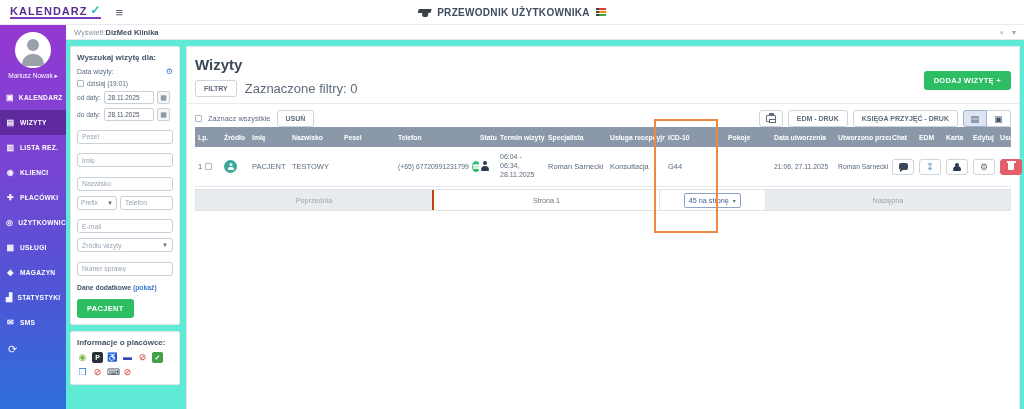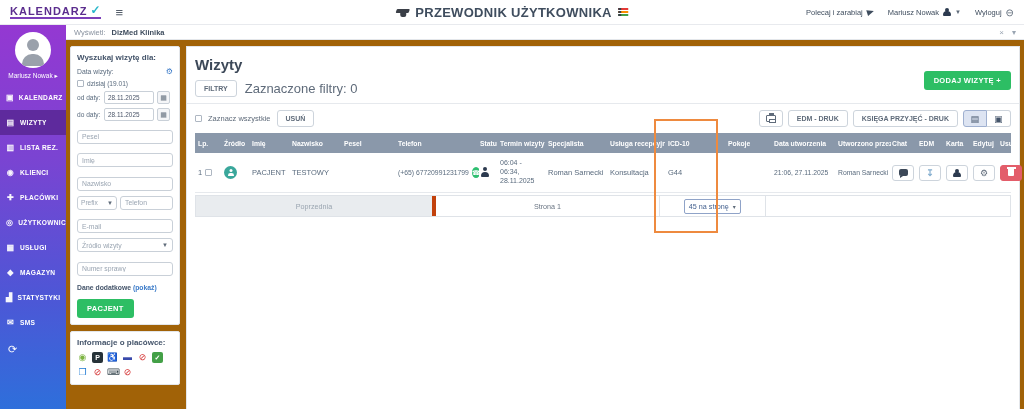--- a/index.html
+++ b/index.html
@@ -9,21 +9,21 @@
 
   
   .topbar { height:25px; background:#fff; border-bottom:1px solid #e8eaee; display:flex; align-items:center; padding:0 10px; position:relative; }
   .logo { font-size:11px; font-weight:bold; letter-spacing:1px; color:#5B2D8E; position:relative; padding-right:14px; border-bottom:2px solid #7B3FB8;}
   .logo .tick { color:#27b6c9; font-size:12px; position:absolute; right:0; top:-2px; }
   .hamburger { margin-left:14px; font-size:13px; color:#555e6a; cursor:pointer; }
   .tb-center { position:absolute; left:50%; transform:translateX(-50%); display:flex; align-items:center; gap:6px; }
   .cap-icon { width:13px; height:9px; position:relative; display:inline-block; }
   .cap-icon::before { content:""; position:absolute; left:0; top:1px; width:13px; height:4px; background:#3a3f47; transform:skewX(-18deg); border-radius:1px;}
   .cap-icon::after { content:""; position:absolute; left:4px; top:5px; width:6px; height:4px; background:#3a3f47; border-radius:0 0 2px 2px;}
-  .guide-label { font-size:13px; font-weight:bold; color:#3f4d5e; letter-spacing:.3px; }
+  .guide-label { font-size:10px; font-weight:bold; color:#3f4d5e; letter-spacing:.3px; }
   .chk-icon { display:inline-block; }
   .chk-icon i { display:block; width:10px; height:2px; margin:1px 0; border-left:3px solid #3a3f47; }
   .chk-icon i:nth-child(1){ background:#e53935; }
   .chk-icon i:nth-child(2){ background:#fb8c00; }
   .chk-icon i:nth-child(3){ background:#43a047; }
   .tb-right { margin-left:auto; display:flex; align-items:center; gap:14px; font-size:7.5px; color:#3f4d5e; }
   .mega-icon { display:inline-block; width:0; height:0; border-top:3px solid transparent; border-bottom:3px solid transparent; border-left:7px solid #3f4d5e; transform:rotate(-18deg); }
   .tb-user { display:flex; align-items:center; gap:4px; }
   .caret { font-size:6px; color:#5f6b7a; }
   .logout-icon { font-size:10px; color:#5f6b7a; }
@@ -45,25 +45,25 @@
   .avatar { width:36px; height:36px; background:#fff; border-radius:50%; display:flex; align-items:flex-end; justify-content:center; overflow:hidden; }
   .sb-user { font-size:6.5px; margin-top:4px; color:#fff; }
   .sb-item { display:flex; align-items:center; gap:5px; padding:8px 6px; font-size:6.6px; font-weight:bold; letter-spacing:.3px; cursor:pointer; white-space:nowrap; }
   .sb-item .sb-ic { font-size:8px; opacity:.95; width:9px; text-align:center; }
   .sb-item.active { background:#5E2A9D; }
   .sb-bottom { padding:8px 8px; font-size:11px; }
 
   
   .content { flex:1; display:flex; flex-direction:column; min-width:0; }
   .viewbar { height:15px; background:#fff; border-bottom:1px solid #e3e6ea; display:flex; align-items:center; padding:0 8px; font-size:7.5px; }
-  .viewbar .vb-label { color:#8a93a0; margin-right:6px; }
+  .viewbar .vb-label { color:#8a93a0; }
   .viewbar .vb-value { color:#3f4d5e; font-weight:bold; }
   .viewbar .vb-right { margin-left:auto; color:#9aa5b2; display:flex; gap:8px; align-items:center; font-size:8px; }
 
-  .workspace { flex:1; background:#a16207; display:flex; gap:6px; padding:6px 4px 0 4px; min-height:0; }
+  .workspace { flex:1; background:#5eead4; display:flex; gap:6px; padding:6px 4px 0 4px; min-height:0; }
 
   
   .spanel { width:110px; flex:0 0 110px; display:flex; flex-direction:column; gap:6px; }
   .card { background:#fff; border:1px solid #e3e6ea; border-radius:2px; padding:6px; }
   .sp-title { font-size:8px; font-weight:bold; color:#44546A; margin-bottom:5px; }
   .sp-row { display:flex; align-items:center; font-size:6.8px; color:#5a6b7e; margin-bottom:4px; }
   .sp-row .gear { margin-left:auto; color:#3D7CC9; font-size:8px; }
   .sp-check { display:flex; align-items:center; gap:3px; font-size:6.6px; color:#5a6b7e; margin-bottom:4px; }
   .cb { width:7px; height:7px; border:1px solid #aeb7c2; border-radius:1px; background:#fff; display:inline-block; }
   .date-row { display:flex; align-items:center; gap:3px; margin-bottom:4px; }
@@ -88,21 +88,21 @@
 
   
   .main { flex:1; background:#fff; border:1px solid #e3e6ea; border-bottom:none; padding:6px 8px 0 8px; position:relative; min-width:0; }
   .back-link { font-size:7.5px; color:#5f6b7a; cursor:pointer; }
   .page-title { font-size:15px; font-weight:bold; color:#3C4858; margin:3px 0 7px; }
   .filters-row { display:flex; align-items:center; gap:8px; margin-bottom:6px; }
   .btn-outline { background:#fff; border:1px solid #cdd4dc; border-radius:3px; color:#5f6b7a; font-size:7px; font-weight:bold; padding:4px 8px; cursor:pointer; font-family:"Liberation Sans",sans-serif;}
   .filters-status { font-size:13px; color:#5f6b7a; }
   .divider { border-top:1px solid #e6e9ed; margin:0 -8px 6px; }
   .add-btn { position:absolute; top:24px; right:8px; }
-  .controls-row { display:flex; align-items:flex-end; margin-bottom:6px; }
+  .controls-row { display:flex; align-items:flex-end; }
   .ctl-left { display:flex; align-items:center; gap:6px; font-size:7.5px; color:#5f6b7a; }
   .ctl-right { margin-left:auto; display:flex; align-items:center; gap:5px; }
   .icon-btn { width:24px; height:17px; border:1px solid #cdd4dc; border-radius:3px; background:#fff; display:flex; align-items:center; justify-content:center; cursor:pointer; }
   .printer { width:10px; height:7px; border:1px solid #5f6b7a; border-radius:1px; position:relative; background:#fff; }
   .printer::before { content:""; position:absolute; left:2px; top:-3px; width:5px; height:3px; background:#5f6b7a; }
   .printer::after { content:""; position:absolute; left:2px; bottom:-2px; width:5px; height:2px; background:#fff; border:1px solid #5f6b7a; }
   .toggle-group { display:flex; }
   .toggle-group .icon-btn { border-radius:0; }
   .toggle-group .icon-btn:first-child { border-radius:3px 0 0 3px; }
   .toggle-group .icon-btn:last-child { border-radius:0 3px 3px 0; border-left:none; }
@@ -136,21 +136,21 @@
   .bubble::after { content:""; position:absolute; left:1px; bottom:-2px; border-left:3px solid #3C4858; border-bottom:2px solid transparent; }
   .dl-glyph { color:#85AECF; font-size:9px; font-weight:bold; }
   .gear-glyph { color:#5f6b7a; font-size:9px; }
   .trash { width:6px; height:7px; background:#fff; border-radius:0 0 1px 1px; position:relative; }
   .trash::before { content:""; position:absolute; left:-1.5px; top:-2px; width:9px; height:1.5px; background:#fff; }
 
   
   .pagination { display:flex; height:22px; border:1px solid #dfe3e8; margin-top:2px; font-size:7.2px; align-items:stretch; }
   .pg-cell { display:flex; align-items:center; justify-content:center; }
   .pg-prev { flex:0 0 29%; background:#e9ecef; color:#9aa5b0; cursor:pointer; }
-  .pg-page { flex:0 0 28%; background:#fff; color:#6b7684; border-left:4px solid #c2410c; border-right:1px solid #dfe3e8; }
+  .pg-page { flex:0 0 28%; background:#fff; color:#6b7684; border-left:2px solid #c2410c; border-right:1px solid #dfe3e8; }
   .pg-per { flex:0 0 13%; background:#fff; border-right:1px solid #dfe3e8; }
   .pg-next { flex:1; background:#e9ecef; color:#9aa5b0; cursor:pointer; }
   .per-select { border:1px solid #8fa3c8; border-radius:2px; color:#44618F; padding:2px 4px; display:flex; gap:4px; align-items:center; cursor:pointer; background:#fff;}
 
   
   .hl-rect { position:absolute; left:654px; top:119px; width:64px; height:114px; border:2px solid #EE8A3F; pointer-events:none; z-index:9; }
 </style>
 </head>
 <body>
 
@@ -160,35 +160,20 @@
     <span class="logo"><span>KALENDARZ</span><span class="tick">✓</span></span>
     <span class="hamburger">≡</span>
     <div class="tb-center">
       <span class="cap-icon"></span>
       <span class="guide-label">PRZEWODNIK UŻYTKOWNIKA</span>
       <span class="chk-icon">
           <i></i>
           <i></i>
           <i></i>
         </span>
-    </div>
-    <div class="tb-right">
-      <span style="display:flex;align-items:center;gap:4px;">
-        <span>Polecaj i zarabiaj</span>
-        <span class="mega-icon"></span>
-      </span>
-      <span class="tb-user">
-        <span>Mariusz Nowak</span>
-        <span class="person" style="width:8px;height:8px;"></span>
-        <span class="caret">▼</span>
-      </span>
-      <span style="display:flex;align-items:center;gap:4px;">
-        <span>Wyloguj</span>
-        <span class="logout-icon">⊖</span>
-      </span>
     </div>
   </div>
 
   <div class="body-row">
 
     <div class="sidebar">
       <div class="avatar-wrap">
         <span class="avatar">
             <span class="person lg"></span>
           </span>
@@ -417,20 +402,21 @@
 
           <div class="pagination">
             <span class="pg-cell pg-prev">Poprzednia</span>
             <span class="pg-cell pg-page">Strona 1</span>
             <span class="pg-cell pg-per">
               <span class="per-select">
                 <span>45 na stronę</span>
                 <span class="caret">▾</span>
               </span>
             </span>
+            <span class="pg-cell pg-next">Następna</span>
           </div>
 
         </div>
       </div>
     </div>
   </div>
 
   <div class="hl-rect"></div>
 </div>
 

